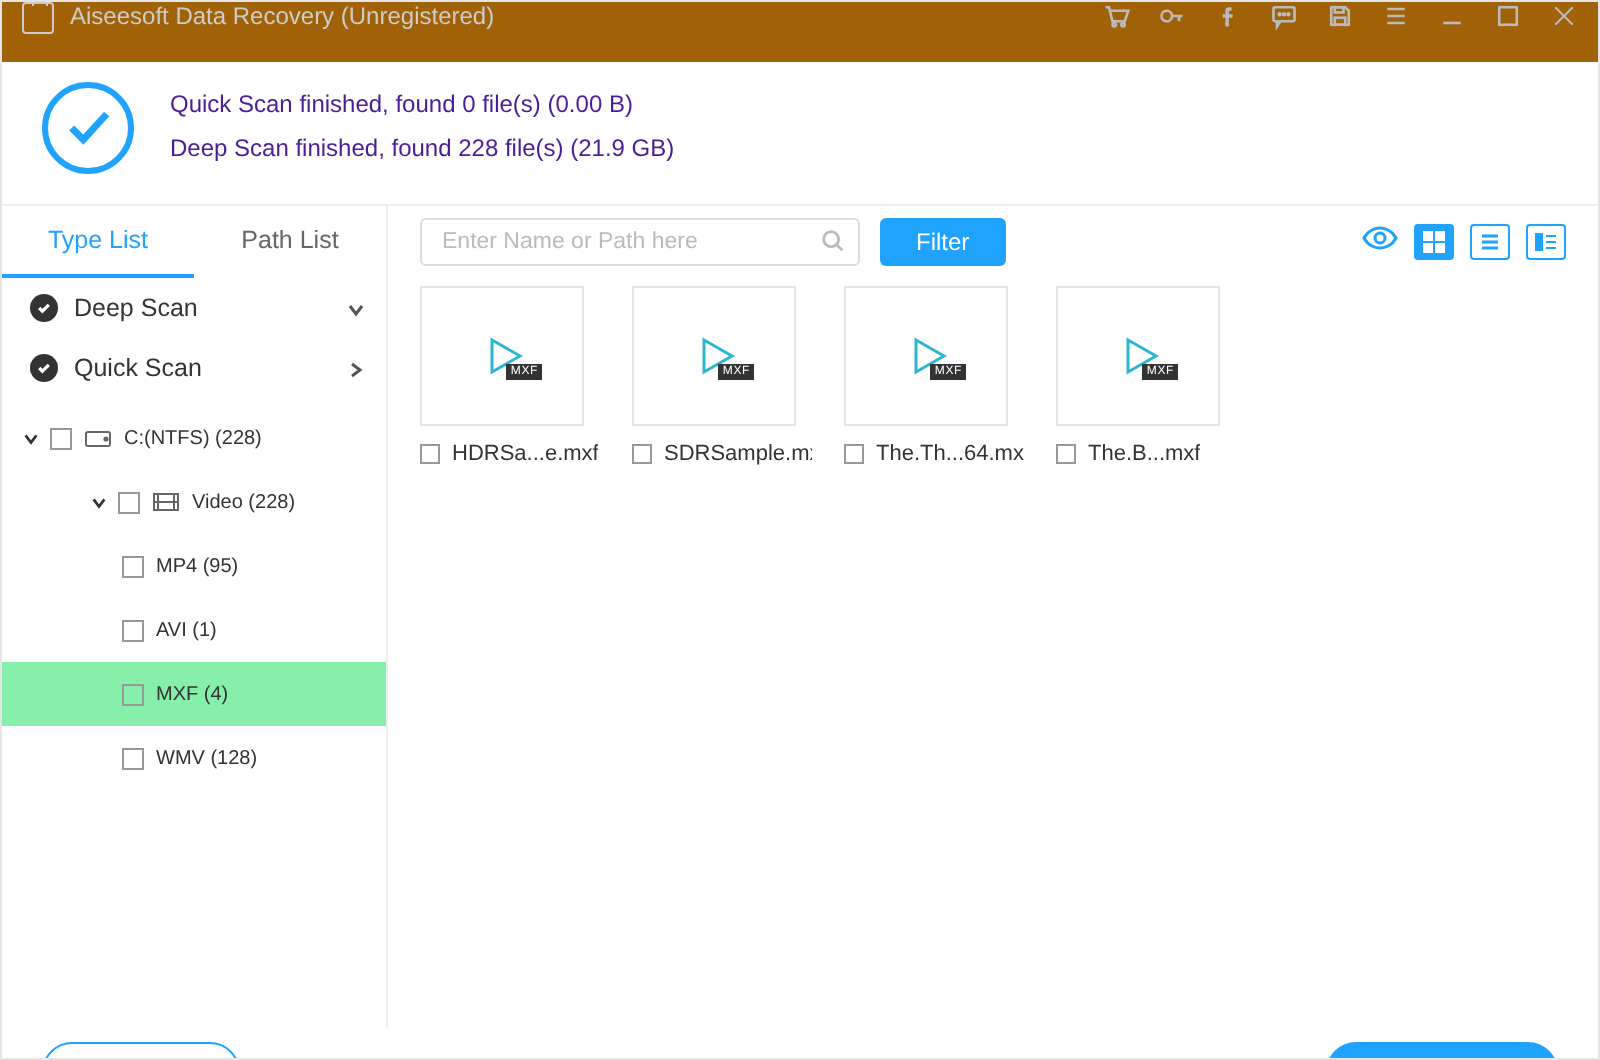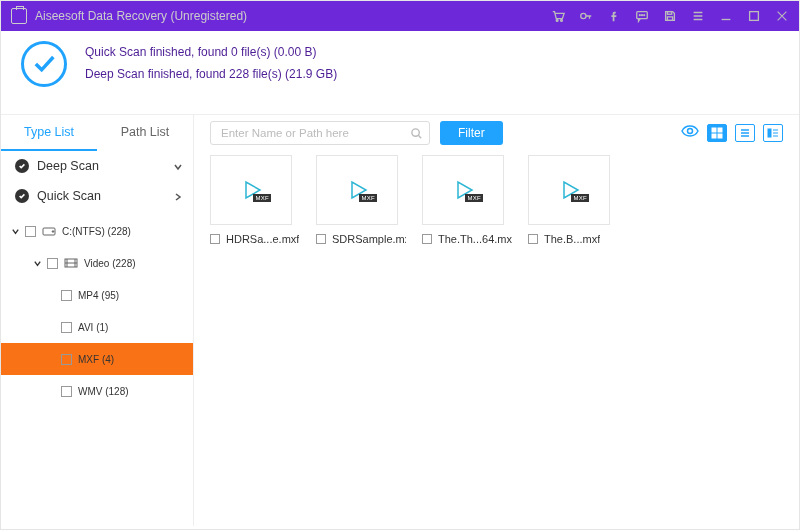--- a/index.html
+++ b/index.html
@@ -1,52 +1,52 @@
 <!DOCTYPE html>
 <html><head>
 <meta charset="utf-8">
 <style>
   * { box-sizing: border-box; margin: 0; padding: 0; font-family: -apple-system, "Segoe UI", Arial, sans-serif; }
   body { width: 800px; height: 530px; background: #fff; overflow: hidden; border: 1px solid #e5e5e5; }
-  .titlebar { height: 30px; background: #6d28d9; color: #ccc; display: flex; align-items: center; padding: 0 10px; font-size: 12px; }
+  .titlebar { height: 30px; background: #a16207; color: #ccc; display: flex; align-items: flex-start; padding: 0 10px; font-size: 12px; }
   .titlebar .app-icon { width: 16px; height: 16px; border: 1.5px solid #ccc; border-radius: 2px; margin-right: 8px; position: relative; }
   .titlebar .app-icon::after { content: ""; position: absolute; left: 4px; top: -3px; width: 6px; height: 3px; border-left: 1.5px solid #ccc; border-right: 1.5px solid #ccc; border-top: 1.5px solid #ccc; }
   .titlebar .title { flex: 1; }
   .titlebar .controls { display: flex; gap: 14px; align-items: center; }
   .tb-icon { width: 14px; height: 14px; color: #bbb; cursor: pointer; display: flex; align-items: center; justify-content: center; }
   .tb-icon svg { width: 14px; height: 14px; stroke: #bbb; fill: none; stroke-width: 1.5; }
   .tb-close svg { stroke-width: 1.2; }
 
   .status-bar { display: flex; align-items: center; padding: 10px 20px 14px 20px; gap: 18px; border-bottom: 1px solid transparent; }
   .check-circle { width: 46px; height: 46px; border: 3px solid #1fa3ff; border-radius: 50%; display: flex; align-items: center; justify-content: center; }
   .check-circle svg { width: 28px; height: 28px; stroke: #1fa3ff; stroke-width: 3; fill: none; }
   .status-text { font-size: 12px; color: #4c1d95; line-height: 1.8; }
 
-  .main { display: flex; height: 412px; border-top: 1px solid #eee; margin-top: 12px; }
+  .main { display: flex; height: 412px; border-top: 1px solid #eee; }
   .sidebar { width: 193px; border-right: 1px solid #eee; font-size: 12.5px; color: #333; }
   .tabs { display: flex; height: 36px; }
   .tab { flex: 1; text-align: center; line-height: 34px; cursor: pointer; color: #666; font-size: 12.5px; }
   .tab.active { color: #1fa3ff; border-bottom: 2px solid #1fa3ff; }
   .scan-row { display: flex; align-items: center; height: 30px; padding: 0 10px 0 14px; cursor: pointer; }
   .scan-row .dot { width: 14px; height: 14px; border-radius: 50%; background: #333; margin-right: 8px; display: flex; align-items: center; justify-content: center; }
   .scan-row .dot svg { width: 8px; height: 8px; stroke: #fff; stroke-width: 2; fill: none; }
   .scan-row .label { flex: 1; }
   .chev { width: 10px; height: 10px; }
   .chev svg { width: 10px; height: 10px; stroke: #555; stroke-width: 1.5; fill: none; }
 
   .tree { padding-top: 4px; }
   .tree-row { display: flex; align-items: center; height: 32px; padding-left: 10px; cursor: pointer; }
-  .tree-row.selected { background: #f97316; }
+  .tree-row.selected { background: #86efac; }
   .tr-chev { width: 10px; margin-right: 4px; display: flex; }
   .tr-chev svg { width: 9px; height: 9px; stroke: #333; stroke-width: 1.5; fill: none; }
   .tr-check { width: 11px; height: 11px; border: 1px solid #999; margin-right: 6px; }
   .tr-icon { width: 14px; height: 12px; margin-right: 6px; display: flex; align-items: center; }
   .tr-icon svg { width: 14px; height: 12px; stroke: #666; fill: none; stroke-width: 1; }
   .tr-label { font-size: 10px; color: #333; }
-  .indent-1 { padding-left: 32px; }
+  .indent-1 { padding-left: 44px; }
   .indent-2 { padding-left: 60px; }
 
   .content { flex: 1; display: flex; flex-direction: column; }
   .toolbar { height: 36px; display: flex; align-items: center; padding: 0 16px; gap: 10px; }
   .search { position: relative; width: 220px; }
   .search input { width: 100%; height: 24px; border: 1px solid #ddd; border-radius: 3px; padding: 0 26px 0 10px; font-size: 11.5px; color: #333; outline: none; }
   .search input::placeholder { color: #bbb; }
   .search .mag { position: absolute; right: 6px; top: 5px; width: 14px; height: 14px; }
   .search .mag svg { width: 13px; height: 13px; stroke: #bbb; fill: none; stroke-width: 1.5; }
   .filter-btn { height: 24px; background: #1fa3ff; color: #fff; border: none; border-radius: 3px; padding: 0 18px; font-size: 12px; cursor: pointer; }

